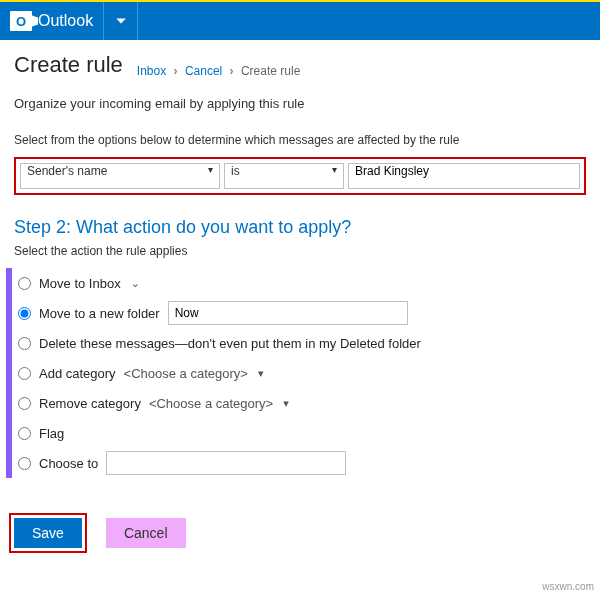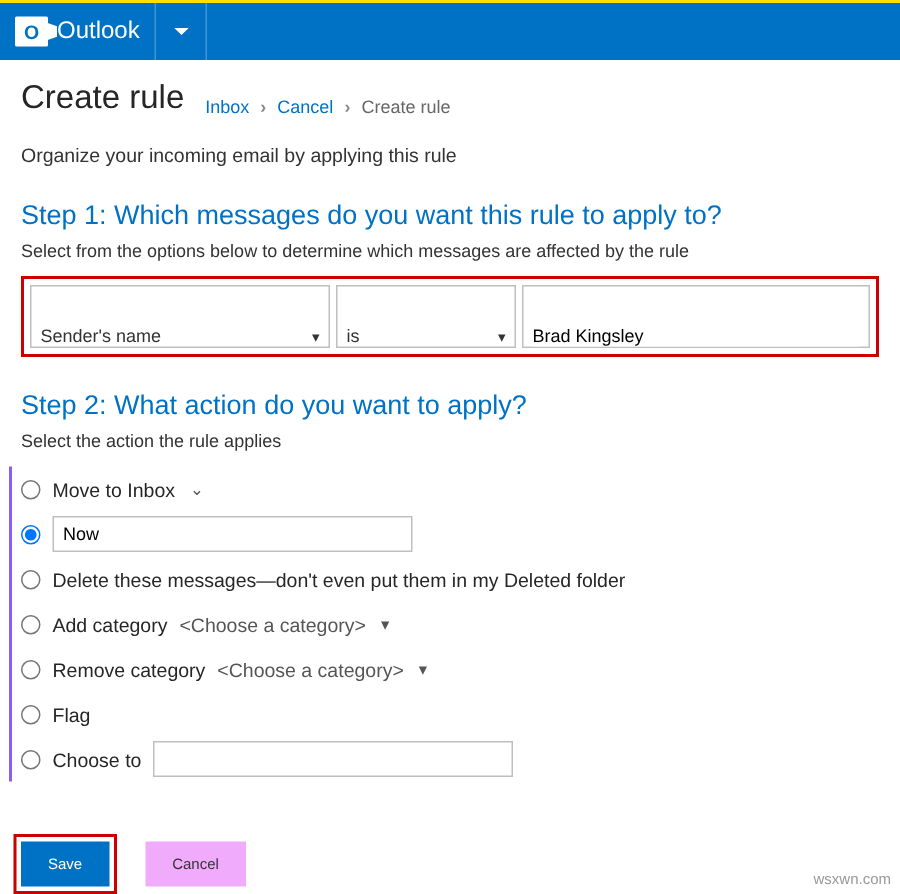--- a/index.html
+++ b/index.html
@@ -14,34 +14,34 @@
     .page { padding: 12px 14px 10px 14px; }
     .title-row { display: flex; align-items: flex-end; gap: 14px; margin-bottom: 18px; }
     .page-title { font-size: 22px; font-weight: 300; color: #262626; }
     .crumbs { font-size: 12px; color: #666; }
     .crumbs .link { color: #0072c6; }
     .crumbs .sep { margin: 0 4px; color: #888; font-weight:bold;}
     .intro { font-size: 13px; margin-bottom: 22px; }
     .step-h { font-size: 18px; font-weight: 300; color: #0072c6; margin-bottom: 6px; }
     .step-sub { font-size: 12px; margin-bottom: 10px; }
     .step1-row { display: flex; gap: 4px; border: 2px solid #c00; padding: 4px; margin-bottom: 22px; }
-    .dd, .txt { border: 1px solid #bfbfbf; height: 42px; font-size: 12px; padding: 0 6px; background:#fff; display:flex; align-items:flex-end; justify-content:space-between; }
+    .dd, .txt { border: 1px solid #bfbfbf; height: 26px; font-size: 12px; padding: 0 6px; background:#fff; display:flex; align-items:flex-start; justify-content:space-between; }
     .dd { cursor:pointer; }
     .dd1 { width: 200px; }
     .dd2 { width: 120px; }
     .txt1 { flex: 1; }
     .caret { font-size: 10px; color:#333; }
-    .radio-block { border-left: 2px solid #8b5cf6; padding-left: 6px; margin-left: -8px; }
+    .radio-block { border-left: 6px solid #8b5cf6; padding-left: 6px; margin-left: -8px; }
     .opt { display: flex; align-items: center; gap: 8px; min-height: 30px; font-size: 13px; color:#262626; }
     .opt input[type=radio] { margin: 0; }
     .opt .inline-txt { border: 1px solid #bfbfbf; height: 24px; width: 240px; padding: 10px 6px; font-size:12px; }
     .opt .mini-caret { font-size: 11px; color:#555; margin-left:2px; }
     .placeholder-like { color:#555; }
     .btn-row { display:flex; gap: 24px; align-items:center; margin-top: 40px; }
-    .btn { height: 30px; padding: 0 18px; font-size: 10px; border: none; cursor:pointer; }
+    .btn { height: 30px; padding: 0 18px; font-size: 14px; border: none; cursor:pointer; }
     .btn-save { background:#0072c6; color:#fff; outline: 2px solid #c00; outline-offset: 3px; }
     .btn-cancel { background:#f0abfc; color:#333; }
     .wm { position: fixed; right: 6px; bottom: 4px; font-size: 10px; color: #999; }
     input.txtfield { border:none; outline:none; width:100%; font-size:12px; font-family:inherit; }
   </style>
 </head>
 <body>
 
 <div class="topbar">
   <div class="logo-box">
@@ -64,21 +64,20 @@
       <span class="link">Inbox</span>
       <span class="sep">›</span>
       <span class="link">Cancel</span>
       <span class="sep">›</span>
       <span>Create rule</span>
     </div>
   </div>
 
   <div class="intro">Organize your incoming email by applying this rule</div>
 
-  <div class="step-h">Step 1: Which messages do you want this rule to apply to?</div>
   <div class="step-sub">Select from the options below to determine which messages are affected by the rule</div>
 
   <div class="step1-row">
     <div class="dd dd1">
       <span>Sender's name</span>
       <span class="caret">▾</span>
     </div>
     <div class="dd dd2">
       <span>is</span>
       <span class="caret">▾</span>
@@ -94,20 +93,21 @@
   <div class="radio-block">
 
     <label class="opt">
       <input type="radio" name="act" style="">
       <span>Move to Inbox</span>
       <span class="mini-caret">⌄</span>
     </label>
 
     <label class="opt">
       <input type="radio" name="act" checked="" style="">
+      <span>Move to a new folder</span>
       <input class="inline-txt" value="Now" style="">
     </label>
 
     <label class="opt">
       <input type="radio" name="act" style="">
       <span>Delete these messages—don't even put them in my Deleted folder</span>
     </label>
 
     <label class="opt">
       <input type="radio" name="act" style="">

